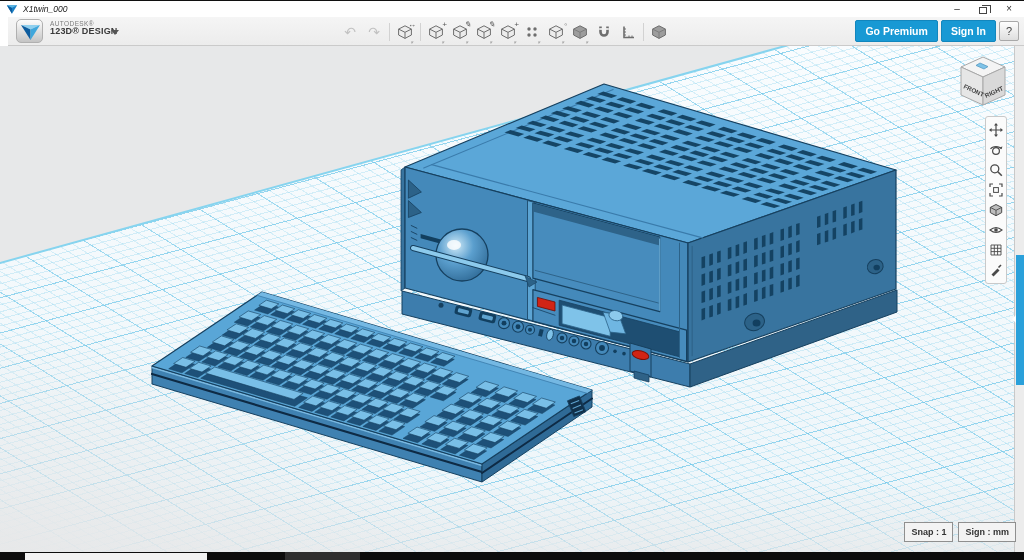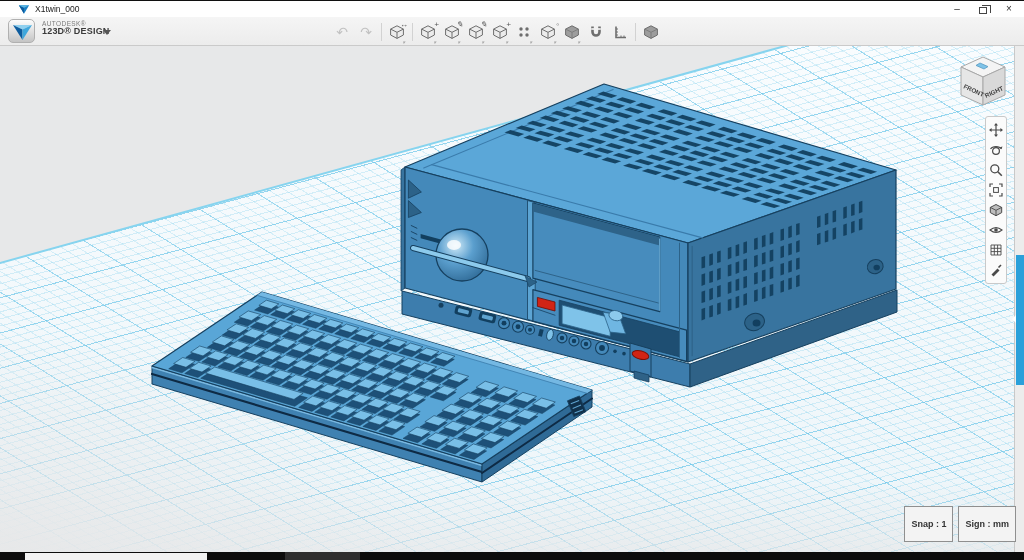--- a/index.html
+++ b/index.html
@@ -2,33 +2,33 @@
 <html><head>
 <meta charset="utf-8">
 <style>
   * { margin:0; padding:0; box-sizing:border-box; }
   html,body { width:1024px; height:560px; overflow:hidden; background:#000;
               font-family:"Liberation Sans", sans-serif; }
   .window { position:relative; width:1024px; height:560px; background:#fff; }
 
   
   .titlebar { position:absolute; top:0; left:0; right:0; height:17px; background:#ffffff;
-              border-top:1px solid #101010; display:flex; align-items:center; padding-left:18px; }
+              border-top:1px solid #101010; display:flex; align-items:center; padding-left:6px;font-style:italic; }
   .titlebar .tlogo { width:12px; height:11px; margin-right:5px; }
   .titlebar .ttext { font-size:8.5px; color:#222; }
   .win-ctrls { position:absolute; right:2px; top:1px; display:flex; }
   .win-btn { width:26px; height:15px; text-align:center; font-size:10px; line-height:14px;
              color:#333; cursor:default; }
   .restore-box { display:inline-block; width:8px; height:7px; border:1px solid #444;
                  position:relative; top:2px; background:#fff; }
   .restore-box::before { content:""; position:absolute; left:2px; top:-3px; width:8px; height:7px;
                  border:1px solid #444; border-bottom:none; border-left:none; }
 
   
-  .toolbar { position:absolute; top:17px; left:0; right:0; height:29px;
+  .toolbar { position:absolute; top:17px; left:8px; right:0; height:29px;
              background:linear-gradient(#f5f5f5,#ececec); border-bottom:1px solid #cacaca; }
   .logo-tile { position:absolute; left:8px; top:2px; width:27px; height:24px; border-radius:5px;
                background:linear-gradient(#fdfdfd,#c4c4c4); border:1px solid #b0b0b0; }
   .brand { position:absolute; left:42px; top:3px; line-height:1.1; }
   .brand .b1 { font-size:6.5px; color:#7c7c7c; letter-spacing:.4px; }
   .brand .b2 { font-size:9px; font-weight:bold; color:#3a3a3a; letter-spacing:.2px; }
   .chev { position:absolute; left:103px; top:13px; width:0; height:0;
           border-left:4px solid transparent; border-right:4px solid transparent;
           border-top:5px solid #555; }
   .tb-center { position:absolute; left:333px; top:18px; height:29px; top:0; display:flex;
@@ -73,21 +73,21 @@
   
   .vscroll { position:absolute; right:0; top:0; bottom:0; width:10px; background:#ececec;
              border-left:1px solid #c8c8c8; }
   .vthumb { position:absolute; left:1px; width:8px; top:209px; height:130px; background:#2aa0da; }
   .vthumb::before { content:""; position:absolute; left:-4px; top:60px; width:0; height:0;
              border-top:4px solid transparent; border-bottom:4px solid transparent;
              border-right:4px solid #fff; }
   
   .status { position:absolute; right:8px; bottom:10px; display:flex; gap:5px; }
   .badge { background:#f3f3f3; border:1px solid #8f8f8f; font-size:9px; font-weight:bold;
-           color:#333; padding:12px 6px; }
+           color:#333; padding:4px 6px; }
 
   
   .bottom-strip { position:absolute; left:0; right:0; bottom:0; height:8px; background:#0c0c0c; }
   .bottom-strip .seg-white { position:absolute; left:25px; width:182px; top:1px; bottom:0; background:#f2f2f2; }
   .bottom-strip .seg-gray  { position:absolute; left:285px; width:75px; top:0; bottom:0; background:#2e2e2e; }
 </style>
 </head>
 <body>
 
 <div class="window">
@@ -221,20 +221,25 @@
           </svg>
         </span>
       <span class="tb-sep"></span>
       <span class="tb-icon">
           <svg>
             <use href="#i-cube-solid"></use>
           </svg>
         </span>
     </div>
 
+    <div class="tb-right">
+      <button class="btn-blue">Go Premium</button>
+      <button class="btn-blue">Sign In</button>
+      <button class="btn-help">?</button>
+    </div>
   </div>
 
   <div class="viewport">
     <div class="grid-plane"></div>
     <div class="grid-fade"></div>
     <svg id="scene" width="1024" height="506" viewBox="0 0 1024 506">
         <defs>
           <radialGradient id="knobG" cx="38%" cy="32%" r="75%">
             <stop offset="0%" stop-color="#cfeaf8"></stop>
             <stop offset="45%" stop-color="#5b9fce"></stop>

